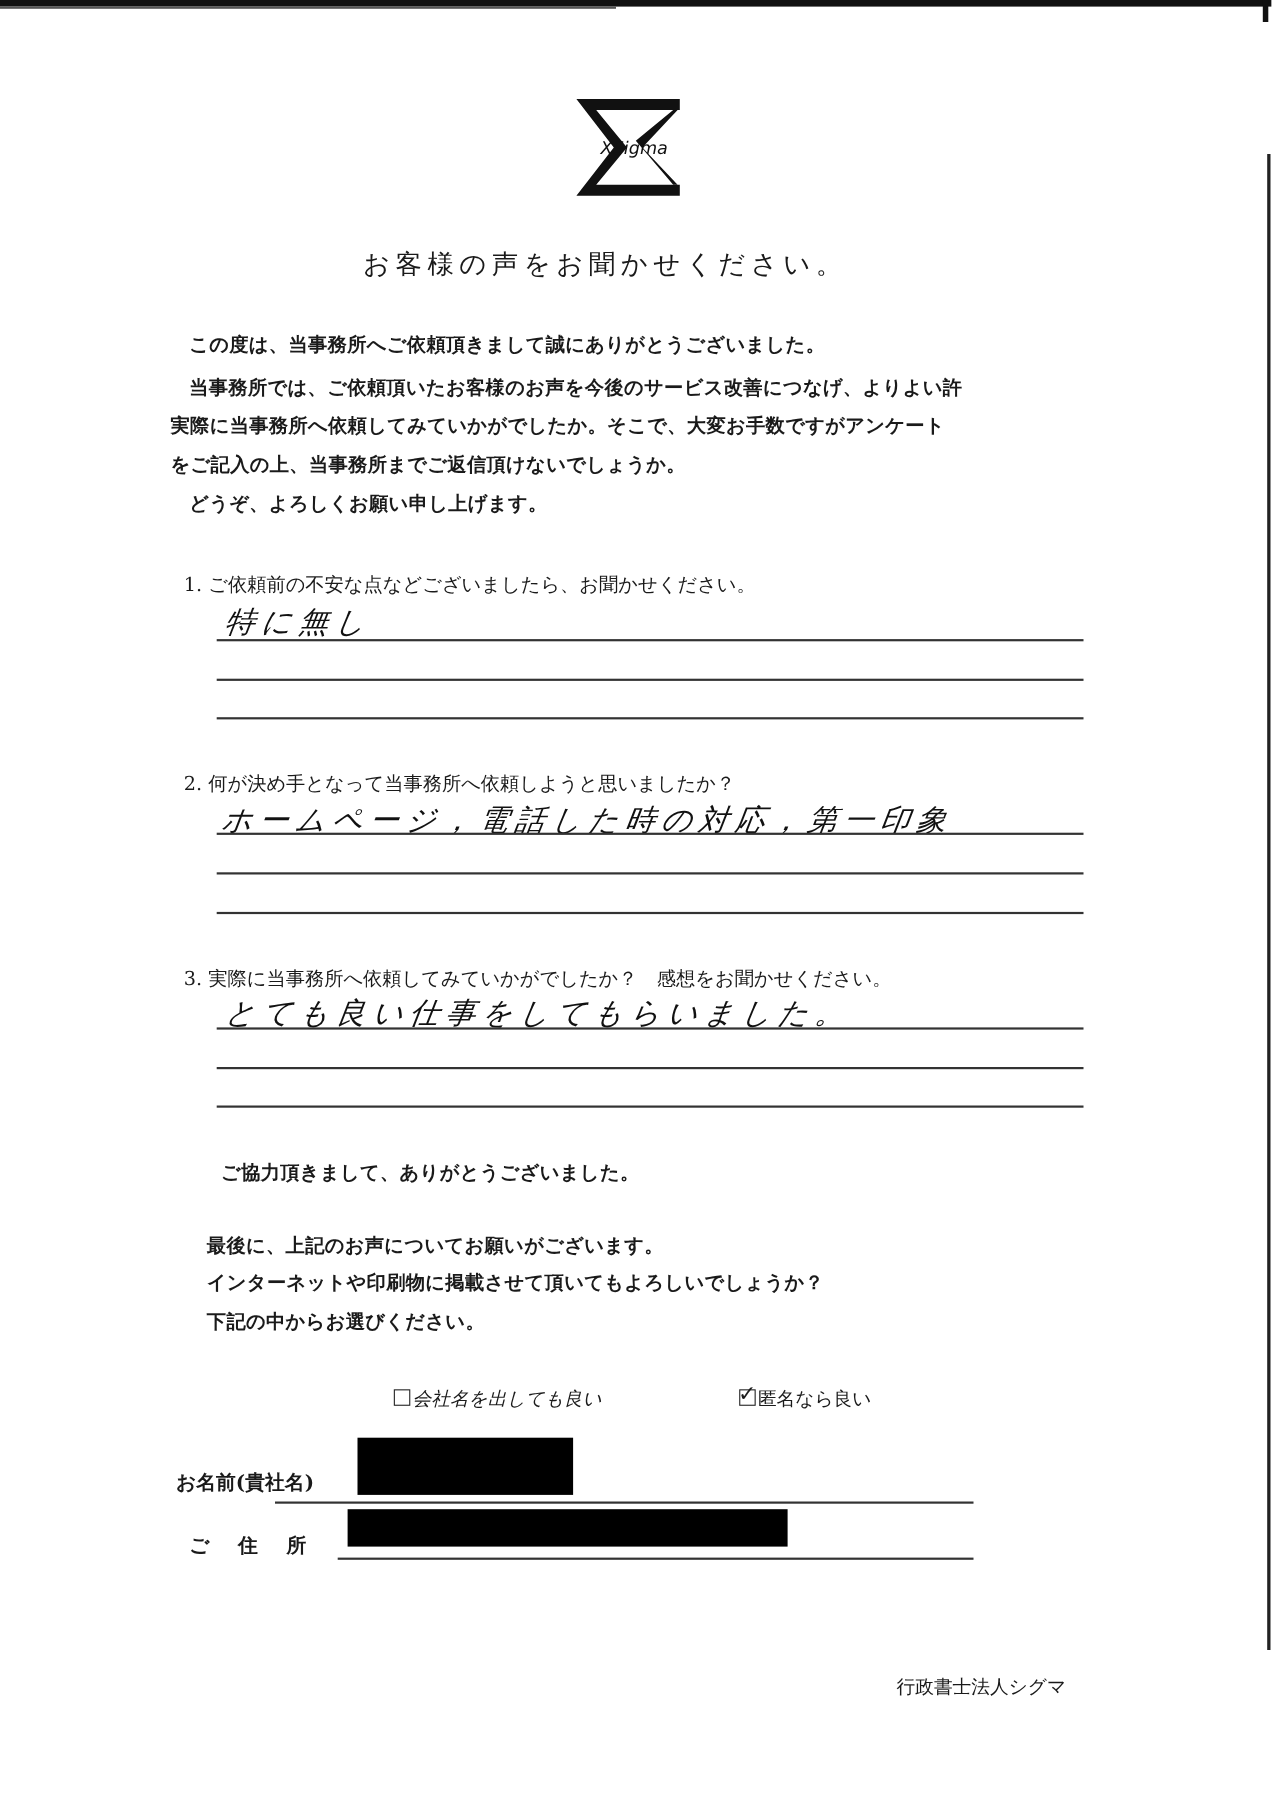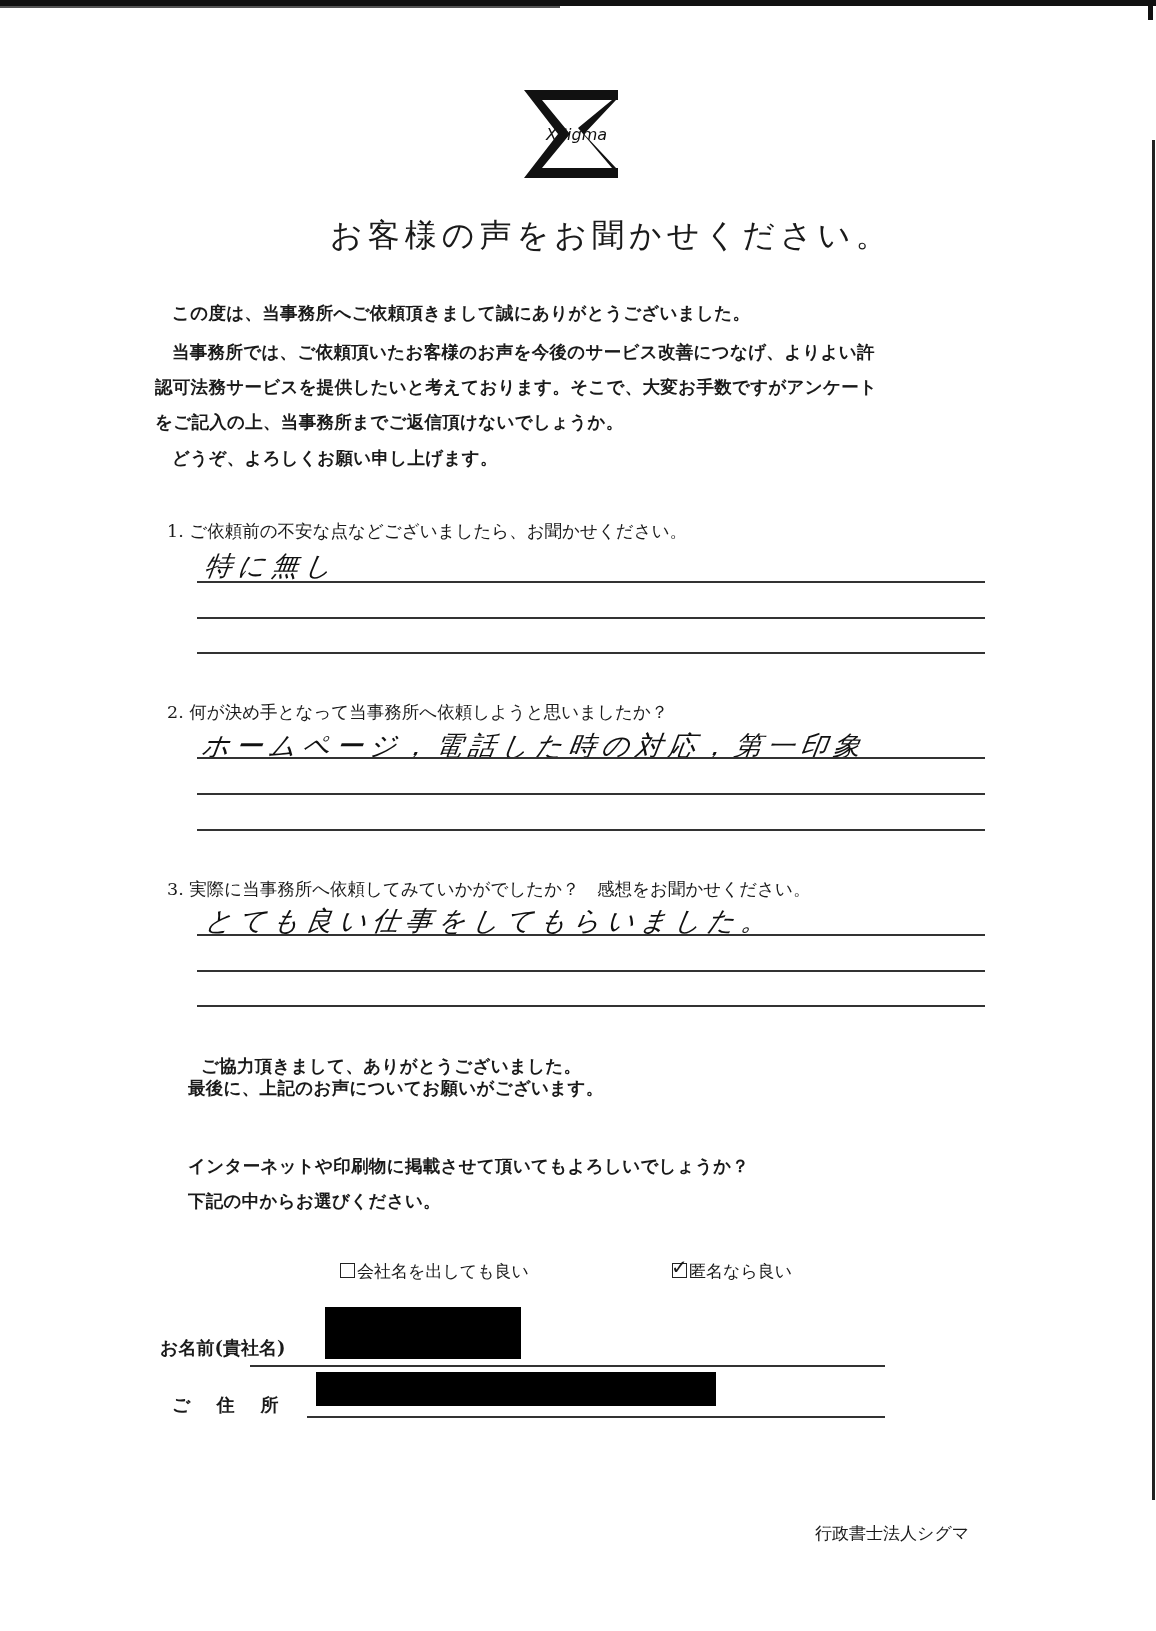--- a/index.html
+++ b/index.html
@@ -4,21 +4,21 @@
 <style>
   html, body { margin:0; padding:0; background:#ffffff; }
   body { width:1156px; height:1631px; position:relative; overflow:hidden;
          font-family:"DejaVu Serif", "Liberation Serif", serif; color:#1a1a1a; }
   .abs { position:absolute; }
   .topbar { left:0; top:0; width:1156px; height:6px; background:#111; }
   .topbar2 { left:0; top:6px; width:560px; height:2px; background:#555; }
   .rightedge { left:1148px; top:0; width:5px; height:20px; background:#111; }
   .rightedge2 { left:1152px; top:140px; width:3px; height:1360px; background:#222; }
   .logo { left:520px; top:88px; width:102px; height:92px; }
-  .title { left:330px; top:214px; font-size:32px; letter-spacing:5px; white-space:nowrap; }
+  .title { left:330px; top:224px; font-size:24px; letter-spacing:5px; white-space:nowrap; }
   .para { left:172px; font-size:17.5px; white-space:nowrap; letter-spacing:0.3px;font-weight:bold; }
   .q { left:167px; font-size:17.5px; white-space:nowrap; }
   .hand { font-family:"DejaVu Sans", sans-serif; font-size:27px; font-style:italic;
           color:#111; white-space:nowrap; letter-spacing:6px; transform:skewX(-8deg); }
   .line { height:2px; background:#333; }
   .check-row { font-size:17px; white-space:nowrap; }
   .box { display:inline-block; width:13px; height:13px; border:1.5px solid #222;
          vertical-align:-1px; margin-right:2px; position:relative; }
   .tick { position:absolute; left:-2px; top:-9px; font-size:20px; font-family:"DejaVu Sans", sans-serif; }
   .label { font-size:18px; white-space:nowrap;font-weight:bold; }
@@ -38,21 +38,21 @@
     <polygon points="4,2 98,2 98,12 22,12 50,46 22,80 98,80 98,90 4,90 38,46" fill="#111"></polygon>
     <polygon points="58,40 92,12 96,12 64,46 96,80 92,80" fill="#111"></polygon>
     <text x="26" y="52" font-family="DejaVu Sans, sans-serif" font-style="italic" font-size="16" fill="#111">XSigma</text>
   </svg>
 </div>
 
 <div class="abs title">お客様の声をお聞かせください。</div>
 
 <div class="abs para" style="top:301px;">この度は、当事務所へご依頼頂きまして誠にありがとうございました。</div>
 <div class="abs para" style="top:340px;">当事務所では、ご依頼頂いたお客様のお声を今後のサービス改善につなげ、よりよい許</div>
-<div class="abs para" style="left:155px; top:375px;">認可法務サービスを提供したいと考えております。そこで、大変お手数ですがアンケート</div>
+<div class="abs para" style="left:155px; top:375px;">実際に当事務所へ依頼してみていかがでしたか。そこで、大変お手数ですがアンケート</div>
 <div class="abs para" style="left:155px; top:410px;text-align:center;">をご記入の上、当事務所までご返信頂けないでしょうか。</div>
 <div class="abs para" style="top:446px;">どうぞ、よろしくお願い申し上げます。</div>
 
 <div class="abs q" style="top:519px;">
   <span>1.</span>&nbsp;<span>ご依頼前の不安な点などございましたら、お聞かせください。</span>
 </div>
 <div class="abs hand" style="left:205px; top:548px;">特に無し</div>
 <div class="abs line" style="left:197px; top:581px; width:788px;"></div>
 <div class="abs line" style="left:197px; top:617px; width:788px;"></div>
 <div class="abs line" style="left:197px; top:652px; width:788px;"></div>
@@ -68,25 +68,25 @@
 <div class="abs q" style="top:877px;">
   <span>3.</span>&nbsp;<span>実際に当事務所へ依頼してみていかがでしたか？　感想をお聞かせください。</span>
 </div>
 <div class="abs hand" style="left:205px; top:903px;">とても良い仕事をしてもらいました。</div>
 <div class="abs line" style="left:197px; top:934px; width:788px;"></div>
 <div class="abs line" style="left:197px; top:970px; width:788px;"></div>
 <div class="abs line" style="left:197px; top:1005px; width:788px;"></div>
 
 <div class="abs para" style="left:201px; top:1054px;">ご協力頂きまして、ありがとうございました。</div>
 
-<div class="abs para" style="left:188px; top:1076px;text-align:right;">最後に、上記のお声についてお願いがございます。</div>
+<div class="abs para" style="left:188px; top:1120px;text-align:right;">最後に、上記のお声についてお願いがございます。</div>
 <div class="abs para" style="left:188px; top:1154px;">インターネットや印刷物に掲載させて頂いてもよろしいでしょうか？</div>
 <div class="abs para" style="left:188px; top:1189px;">下記の中からお選びください。</div>
 
-<div class="abs check-row" style="left:340px; top:1260px;">
+<div class="abs check-row" style="left:358px; top:1260px;font-style:italic;">
   <span class="box"></span><span>会社名を出しても良い</span>
 </div>
 <div class="abs check-row" style="left:672px; top:1260px;">
   <span class="box"><span class="tick">✓</span></span><span>匿名なら良い</span>
 </div>
 
 <div class="abs label" style="left:160px; top:1336px;">お名前(貴社名)</div>
 <div class="abs redact" style="left:325px; top:1307px; width:196px; height:52px;"></div>
 <div class="abs line" style="left:250px; top:1365px; width:635px;"></div>
 

